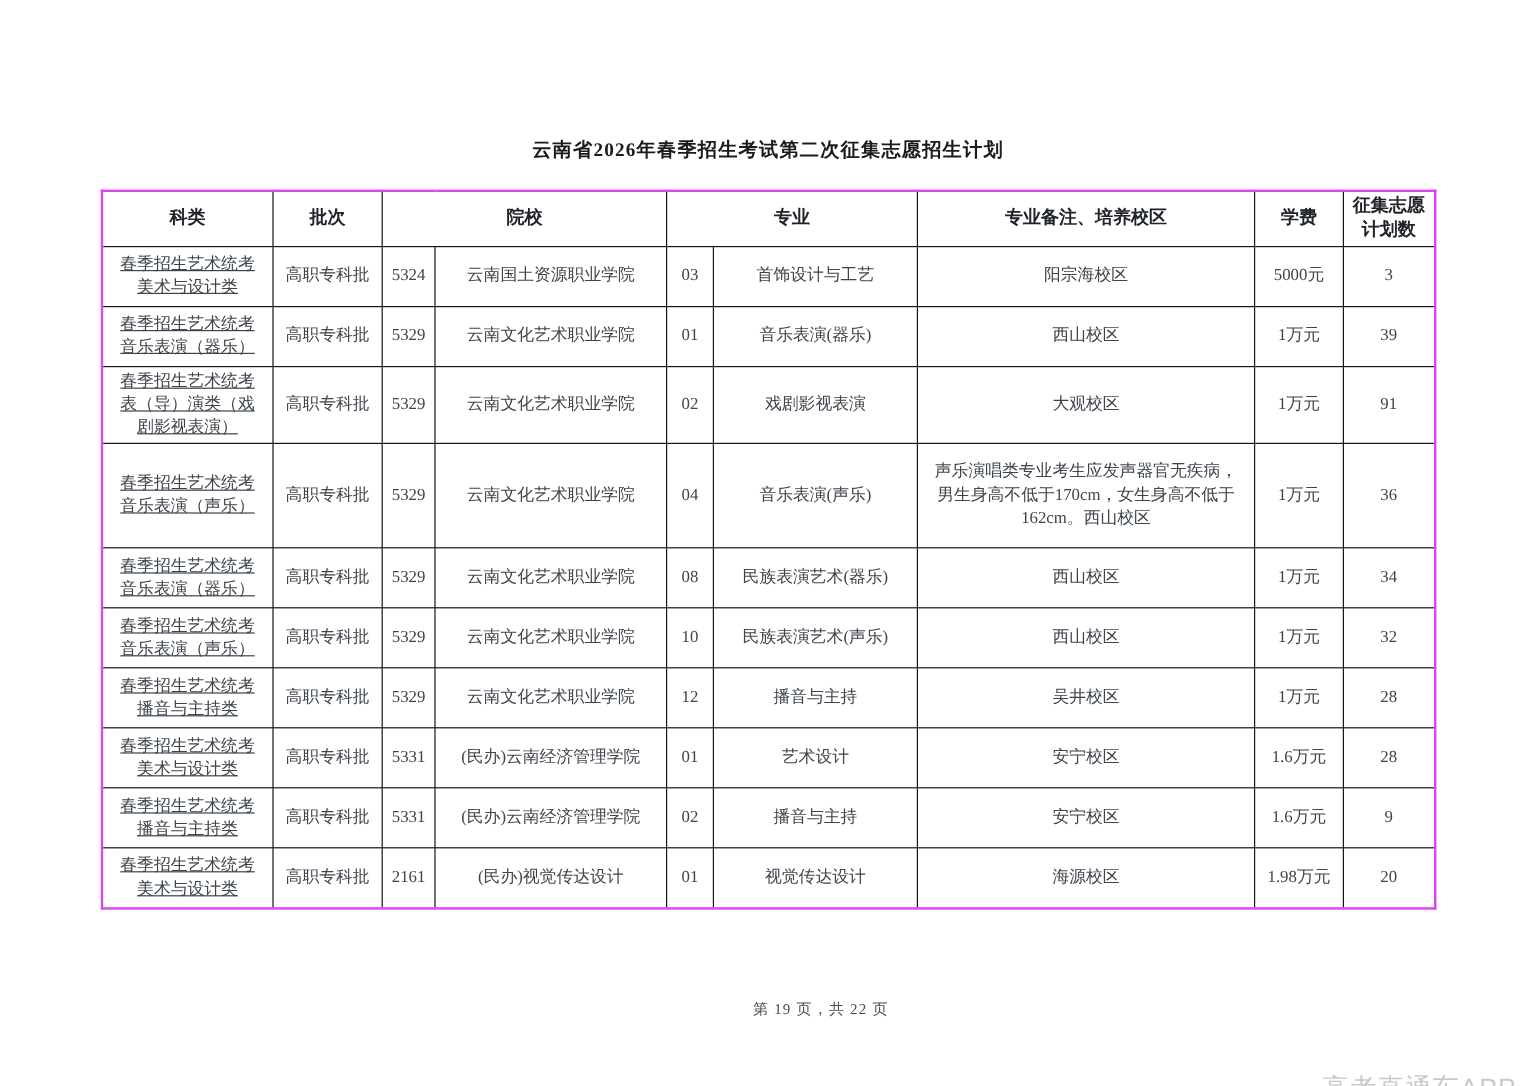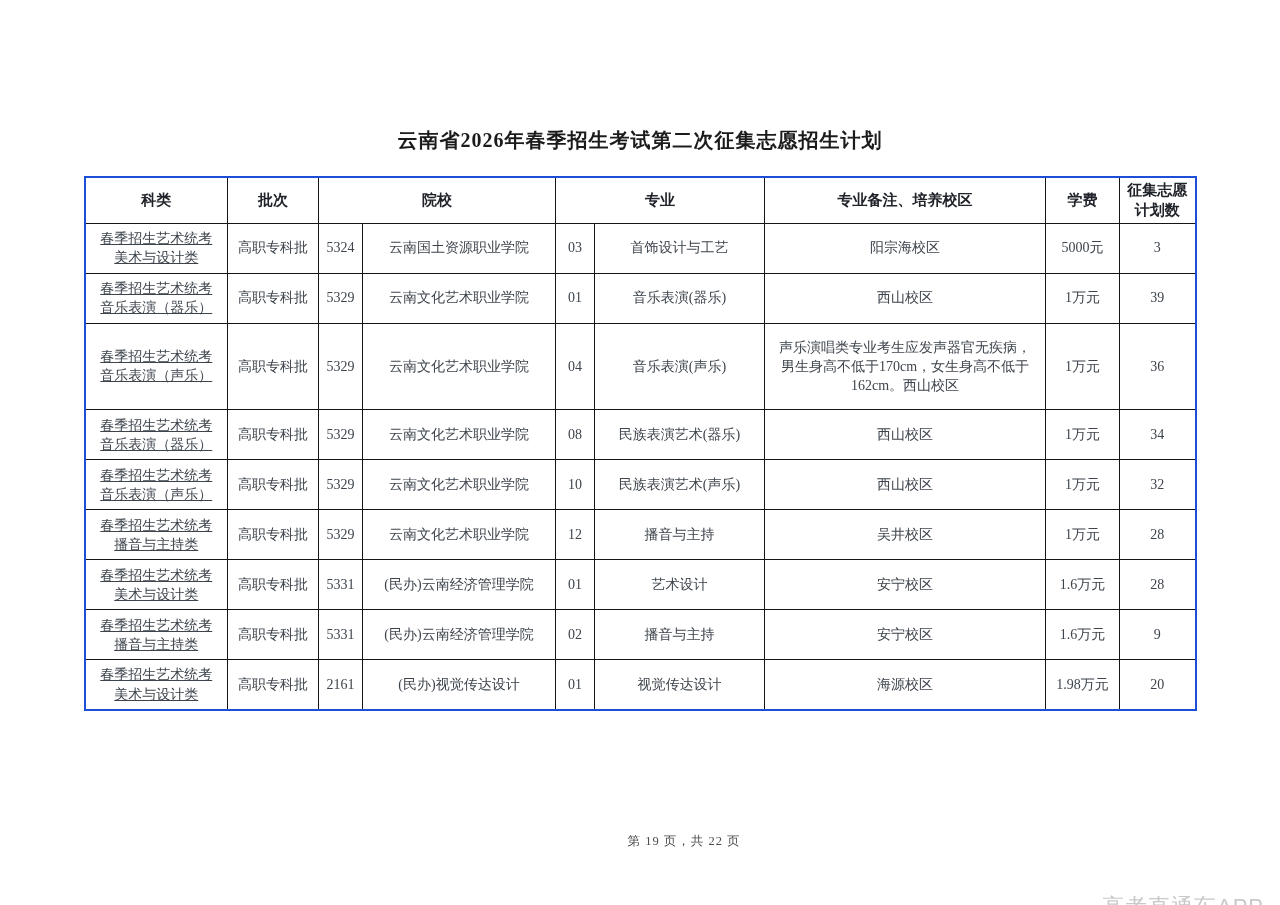--- a/index.html
+++ b/index.html
@@ -8,34 +8,34 @@
     background: #ffffff;
   }
   body {
     width: 1280px;
     height: 905px;
     position: relative;
     font-family: "Liberation Serif", "DejaVu Serif", serif;
     overflow: hidden;
   }
   .doc-title {
-    margin: 12px;
+    margin: 0;
     padding-top: 115px;
     text-align: center;
-    font-size: 20px;
+    font-size: 16px;
     font-weight: bold;
     color: #1b1b1b;
     letter-spacing: 1px;
   }
   table.plan-table {
     margin: 22px auto 0 auto;
     width: 1111px;
     border-collapse: collapse;
     table-layout: fixed;
-    border: 2px solid #1d4ed8;
+    border: 2px solid #d946ef;
   }
   .plan-table th, .plan-table td {
     border: 1px solid #151515;
     text-align: center;
     vertical-align: middle;
     overflow: hidden;
   }
   .plan-table thead tr { height: 42px; }
   .plan-table th {
     font-size: 15px;
@@ -120,20 +120,31 @@
     <td>高职专科批</td>
     <td>5329</td>
     <td>云南文化艺术职业学院</td>
     <td>01</td>
     <td>音乐表演(器乐)</td>
     <td class="cell-remark">西山校区</td>
     <td>1万元</td>
     <td>39</td>
   </tr>
 
+  <tr>
+    <td class="cell-category">春季招生艺术统考表（导）演类（戏剧影视表演）</td>
+    <td>高职专科批</td>
+    <td>5329</td>
+    <td>云南文化艺术职业学院</td>
+    <td>02</td>
+    <td>戏剧影视表演</td>
+    <td class="cell-remark">大观校区</td>
+    <td>1万元</td>
+    <td>91</td>
+  </tr>
 
   <tr>
     <td class="cell-category">春季招生艺术统考音乐表演（声乐）</td>
     <td>高职专科批</td>
     <td>5329</td>
     <td>云南文化艺术职业学院</td>
     <td>04</td>
     <td>音乐表演(声乐)</td>
     <td class="cell-remark">声乐演唱类专业考生应发声器官无疾病，男生身高不低于170cm，女生身高不低于162cm。西山校区</td>
     <td>1万元</td>

